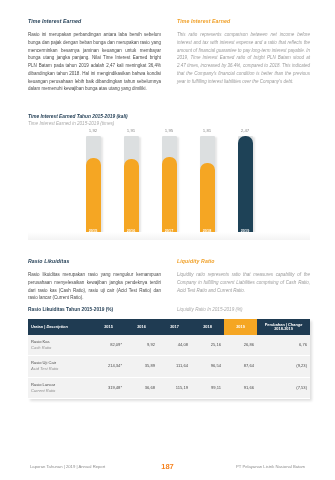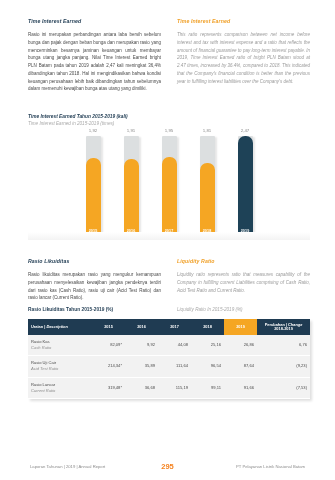--- a/index.html
+++ b/index.html
@@ -251,17 +251,17 @@
           <td class="num">115,19</td>
           <td class="num">99,11</td>
           <td class="num">91,66</td>
           <td class="num">(7,53)</td>
         </tr>
       </tbody>
   </table>
 
   <div class="footer">
     <span class="f-left">Laporan Tahunan | 2019 | Annual Report</span>
-    <span class="f-page">295</span>
+    <span class="f-page">187</span>
     <span class="f-right">PT Pelayanan Listrik Nasional Batam</span>
   </div>
 
 </div>
 
 </body></html>

